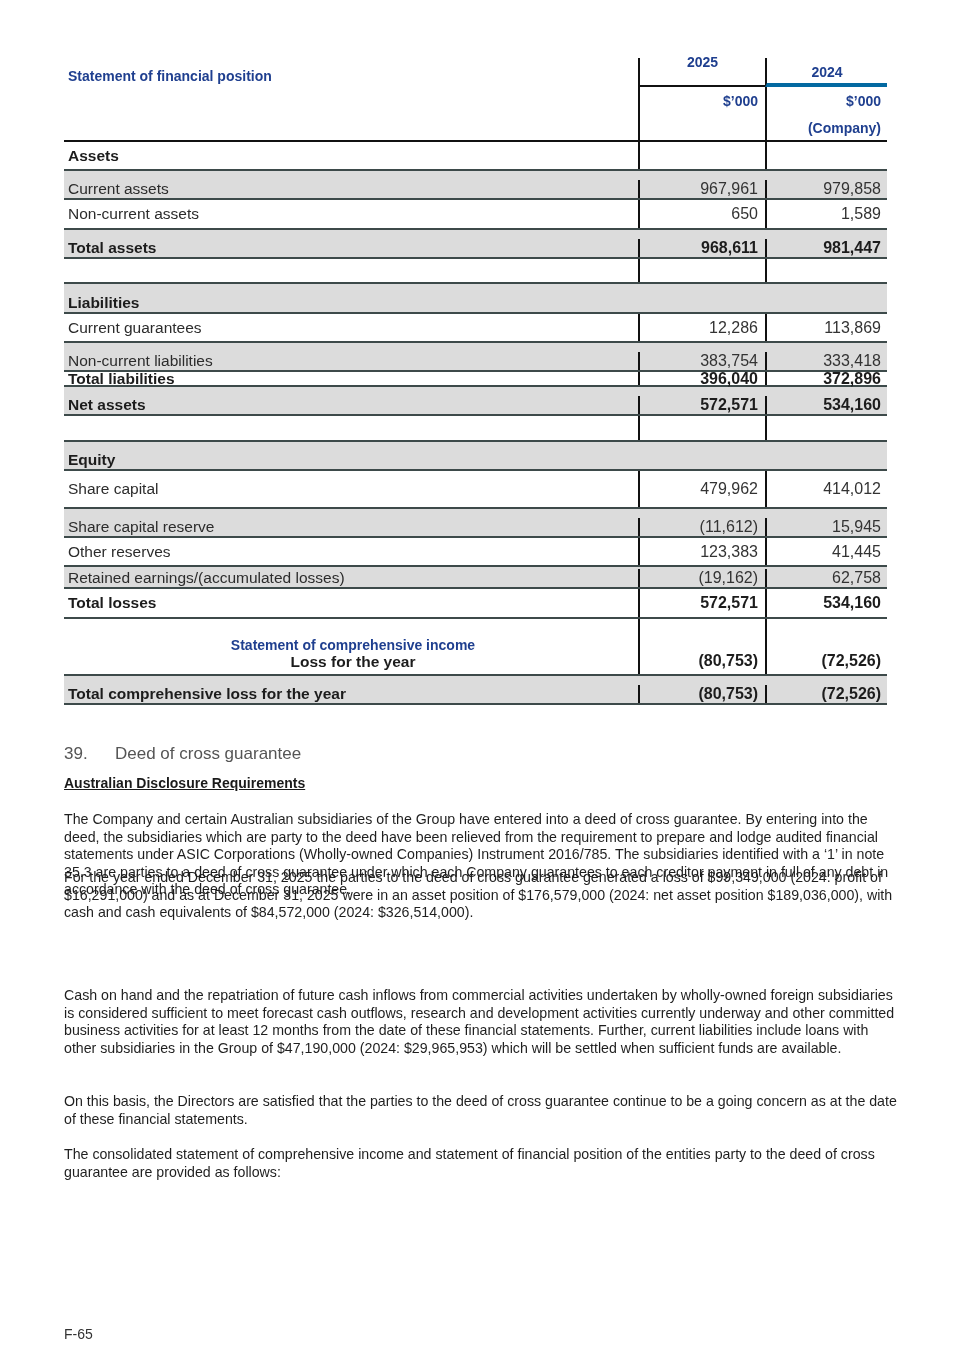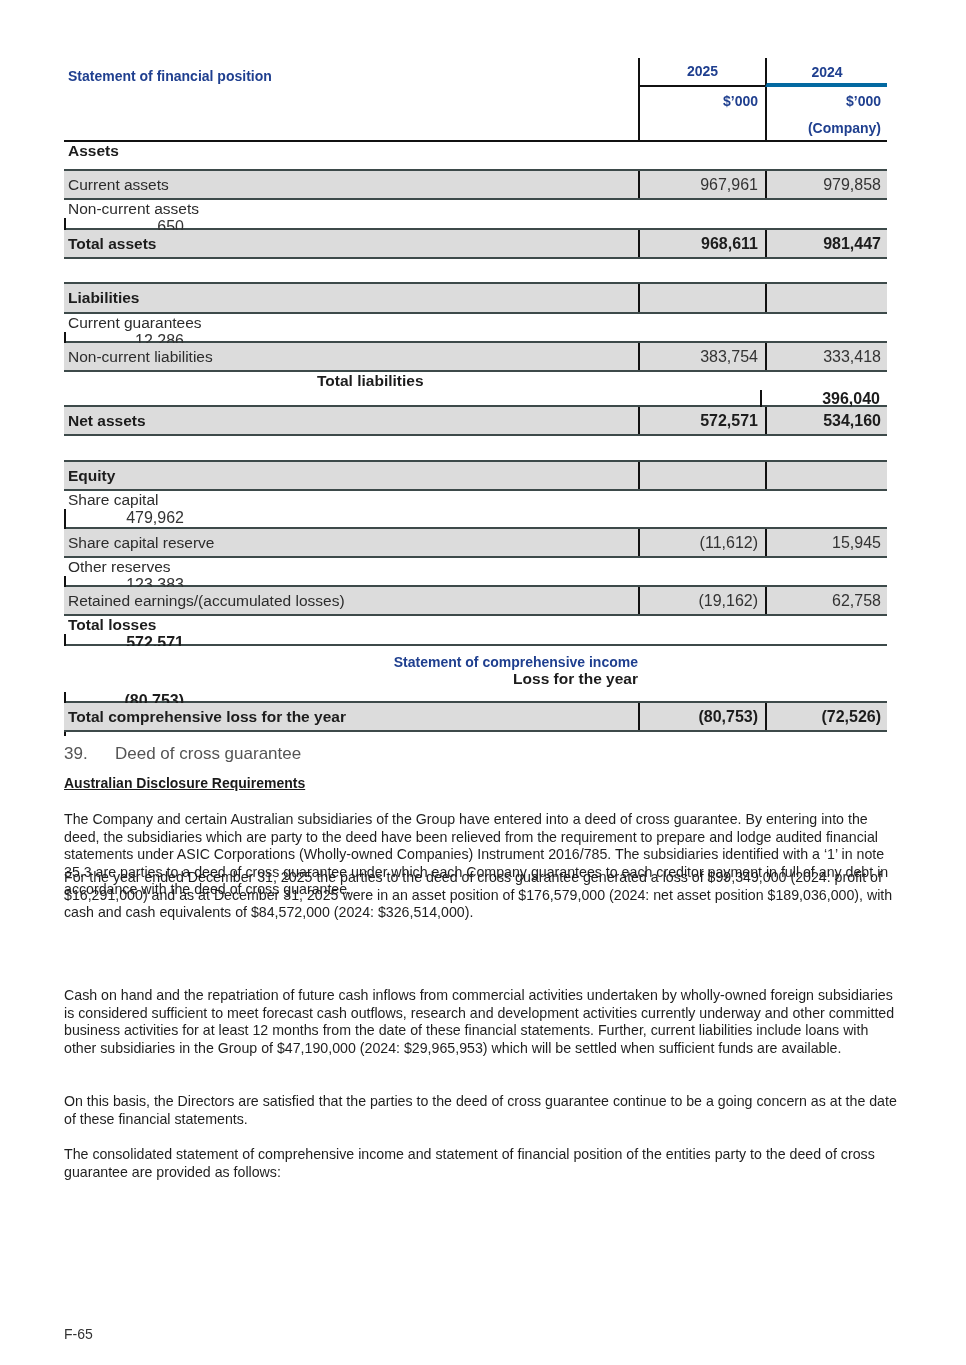--- a/index.html
+++ b/index.html
@@ -1,20 +1,20 @@
 <!DOCTYPE html>
 <html><head>
 <meta charset="utf-8">
 <style>
   html, body { margin: 0; padding: 0; background: #ffffff; }
   body { width: 966px; height: 1365px; position: relative; overflow: hidden; font-family: "Liberation Sans", sans-serif; color: #222; }
   .table { position: absolute; left: 64px; top: 58px; width: 823px; }
   .row { position: relative; display: flex; width: 823px; box-sizing: border-box; border-bottom: 2px solid #3d4a4a; }
-  .row.shade { background: #dcdcdc; }
-  .row.white { background: #ffffff; flex-direction: column; }
+  .row.shade { background: #dcdcdc; align-items: flex-end; }
+  .row.white { background: #ffffff; }
   .cell { box-sizing: border-box; display: flex; align-items: center; }
   .c-label { width: 574px; padding-left: 4px; font-size: 15.5px; color: #2c2c2c; }
   .c-v1 { width: 127px; border-left: 2px solid #111; justify-content: flex-end; padding-right: 7px; font-size: 16px; color: #333; }
   .c-v2 { width: 122px; border-left: 2px solid #111; justify-content: flex-end; padding-right: 6px; font-size: 16px; color: #333; }
   .bold .c-label, .bold .c-v1, .bold .c-v2 { font-weight: bold; color: #1c1c1c; }
   .hdr { color: #1f3f8f; font-weight: bold; font-size: 14px; }
   .hdr-row { display: flex; width: 823px; background: #fff; }
   .hdr-row .c-label { color: #1f3f8f; font-weight: bold; font-size: 14px; }
   .hdr-row .c-v1, .hdr-row .c-v2 { color: #1f3f8f; font-weight: bold; font-size: 14px; }
   .year .c-v1, .year .c-v2 { justify-content: center; padding-right: 0; }
@@ -25,21 +25,21 @@
   .para { font-size: 14.2px; line-height: 17.6px; color: #1f1f1f; }
   .footer { position: absolute; left: 64px; top: 1326px; font-size: 14px; color: #333; }
 </style>
 </head>
 <body>
 
 <div class="table">
 
   <div class="hdr-row year" style="height:29px;border-bottom:none;">
     <div class="cell c-label" style="align-items:flex-end;padding-bottom:3px;">Statement of financial position</div>
-    <div class="cell c-v1" style="border-bottom:2px solid #111;align-items:flex-end;padding-bottom:6px;">2025</div>
+    <div class="cell c-v1" style="border-bottom:2px solid #111;align-items:flex-end;padding-bottom:15px;">2025</div>
     <div class="cell c-v2" style="border-bottom:4px solid #0369a1;align-items:flex-end;padding-bottom:3px;">2024</div>
   </div>
   <div class="hdr-row" style="height:28px;">
     <div class="cell c-label"></div>
     <div class="cell c-v1">$’000</div>
     <div class="cell c-v2">$’000</div>
   </div>
   <div class="hdr-row" style="height:27px;border-bottom:2px solid #111;box-sizing:border-box;">
     <div class="cell c-label"></div>
     <div class="cell c-v1"></div>
@@ -80,21 +80,21 @@
       <div class="row white" style="height: 29px;">
         <div class="cell c-label">Current guarantees</div>
         <div class="cell c-v1">12,286</div>
         <div class="cell c-v2">113,869</div>
       </div>
       <div class="row shade" style="height: 29px;">
         <div class="cell c-label">Non-current liabilities</div>
         <div class="cell c-v1">383,754</div>
         <div class="cell c-v2">333,418</div>
       </div>
-      <div class="row white bold" style="height: 35px; align-items: flex-end;">
+      <div class="row white bold" style="height: 15px;">
         <div class="cell c-label">Total liabilities</div>
         <div class="cell c-v1">396,040</div>
         <div class="cell c-v2">372,896</div>
       </div>
       <div class="row shade bold" style="height: 29px;">
         <div class="cell c-label">Net assets</div>
         <div class="cell c-v1">572,571</div>
         <div class="cell c-v2">534,160</div>
       </div>
       <div class="row white" style="height: 26px;">
@@ -115,34 +115,34 @@
       <div class="row shade" style="height: 29px;">
         <div class="cell c-label">Share capital reserve</div>
         <div class="cell c-v1">(11,612)</div>
         <div class="cell c-v2">15,945</div>
       </div>
       <div class="row white" style="height: 29px;">
         <div class="cell c-label">Other reserves</div>
         <div class="cell c-v1">123,383</div>
         <div class="cell c-v2">41,445</div>
       </div>
-      <div class="row shade" style="height: 29px;">
+      <div class="row shade" style="height: 22px;">
         <div class="cell c-label">Retained earnings/(accumulated losses)</div>
         <div class="cell c-v1">(19,162)</div>
         <div class="cell c-v2">62,758</div>
       </div>
       <div class="row white bold" style="height: 30px;">
         <div class="cell c-label">Total losses</div>
         <div class="cell c-v1">572,571</div>
         <div class="cell c-v2">534,160</div>
       </div>
     </div>
 
   <div class="row white bold" style="height:57px;">
-    <div class="cell c-label" style="flex-direction:column;align-items:flex-end;justify-content:space-between;padding-top:8px;padding-bottom:4px;">
+    <div class="cell c-label" style="flex-direction:column;align-items:center;justify-content:space-between;padding-top:18px;padding-bottom:4px;">
       <span class="hdr" style="font-size:14px;">Statement of comprehensive income</span>
       <span>Loss for the year</span>
     </div>
     <div class="cell c-v1" style="align-items:flex-end;padding-bottom:4px;">(80,753)</div>
     <div class="cell c-v2" style="align-items:flex-end;padding-bottom:4px;">(72,526)</div>
   </div>
   <div class="row shade bold" style="height:29px;">
     <div class="cell c-label">Total comprehensive loss for the year</div>
     <div class="cell c-v1">(80,753)</div>
     <div class="cell c-v2">(72,526)</div>

